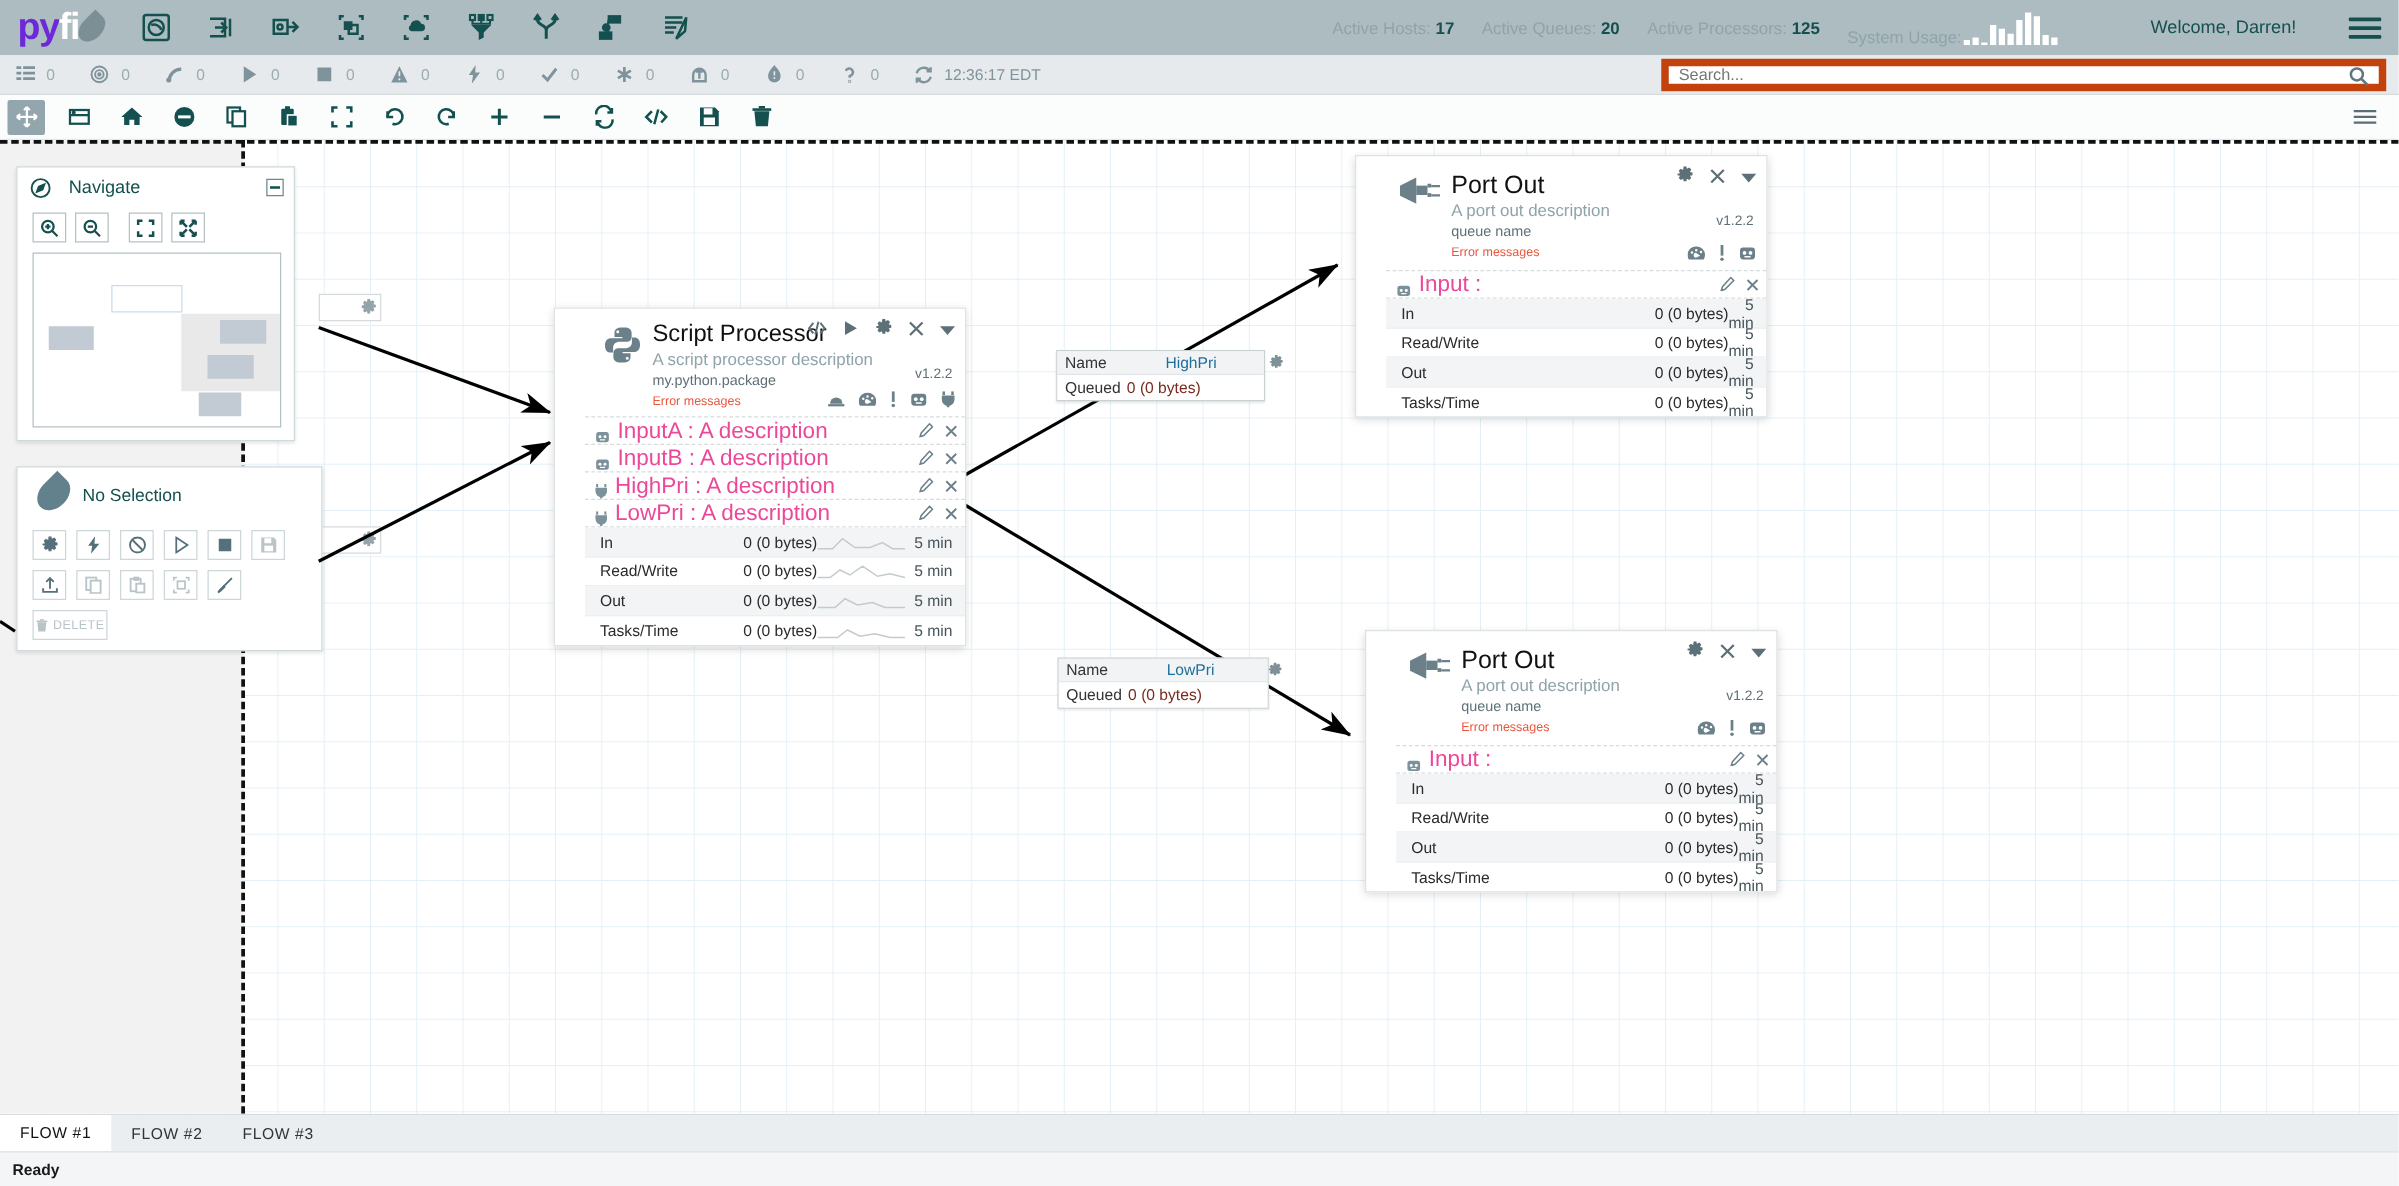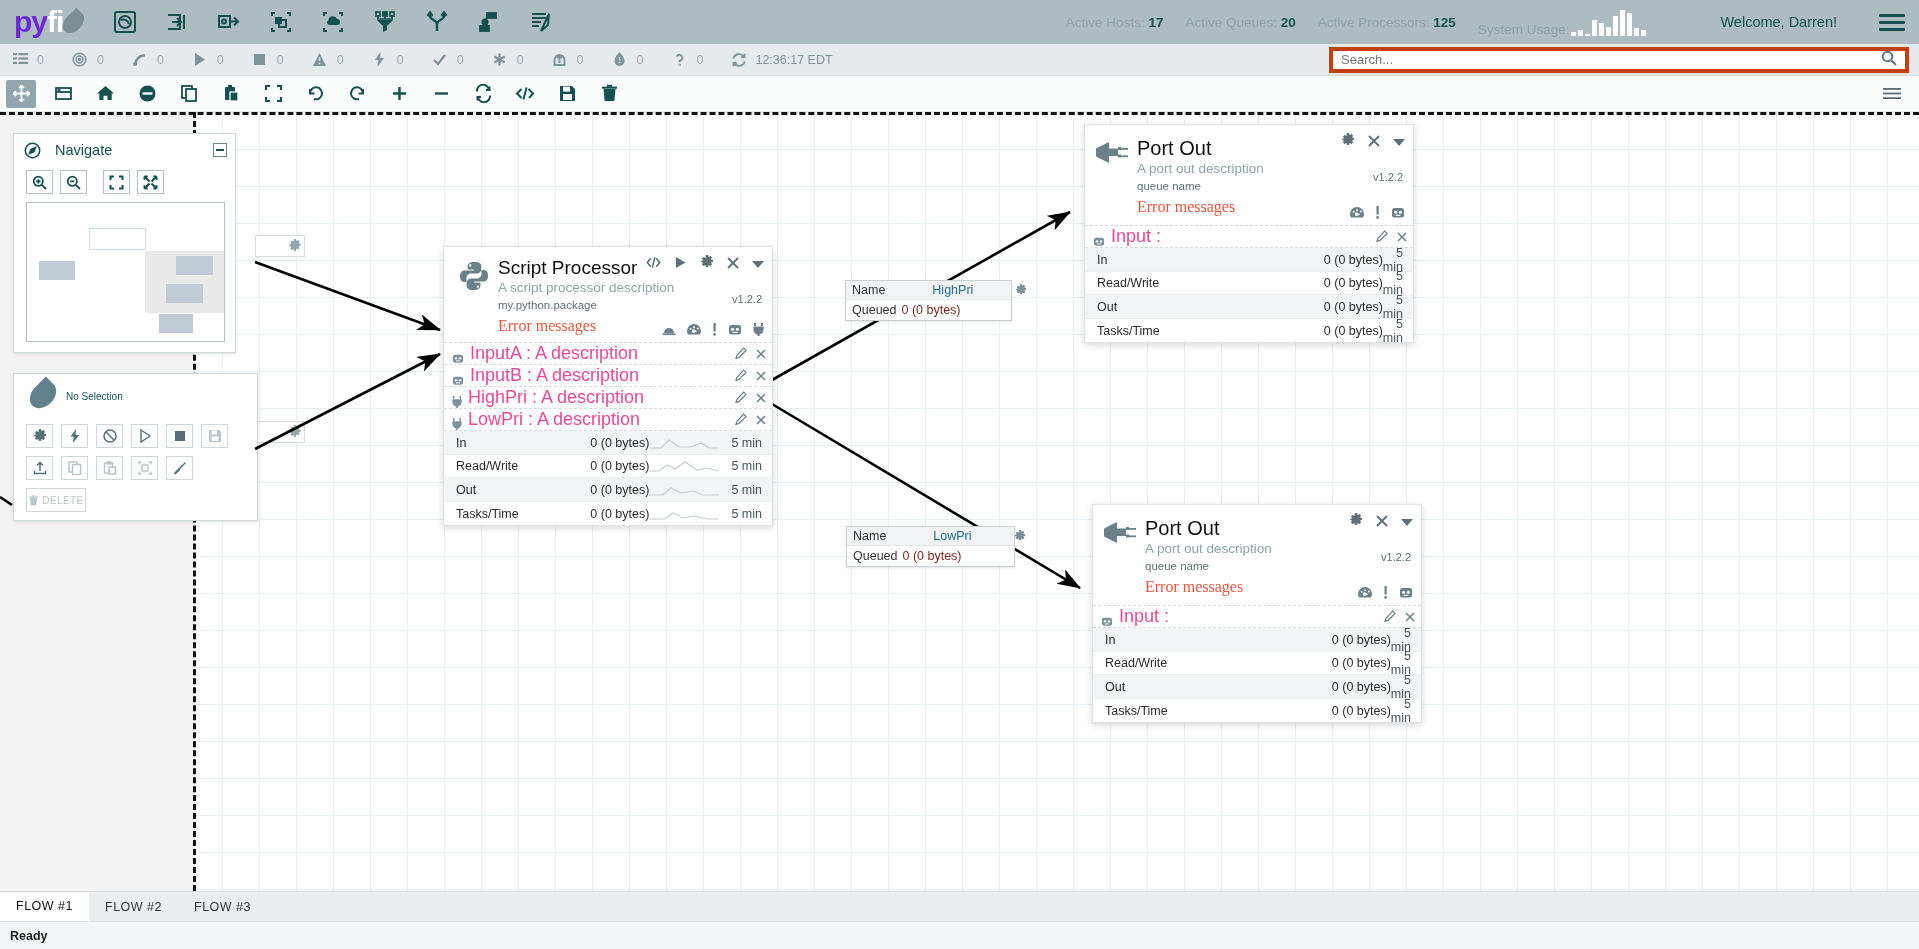--- a/index.html
+++ b/index.html
@@ -43,21 +43,21 @@
     height: 32px; background: #e6eaec; display: flex; align-items: center;
     padding: 0 10px; flex: none; border-bottom: 1px solid #d6dcde;
     position: relative; z-index: 35;
   }
   .cnt { display: flex; align-items: center; margin-right: 26px; color: #8c9fa6; }
   .cnt .gl { width: 20px; display: flex; justify-content: center; align-items: center; color: #7e939b; }
   .cnt .num { font-size: 12.5px; margin-left: 7px; color: #9aabb1; }
   .clocktxt { font-size: 12.5px; color: #7e939b; margin-left: 6px; }
   .searchbox {
     margin-left: auto; width: 580px; height: 26px; background: #fff;
-    border: 4px solid #c2410c; display: flex; align-items: center; padding: 0 8px;
+    border: 6px solid #c2410c; display: flex; padding: 0 8px;
   }
   .searchbox input {
     border: 0; outline: 0; flex: 1; font-size: 13px; color: #555;
     font-family: "Liberation Sans", sans-serif; background: transparent;
   }
   .searchbox .si { color: #5f7780; margin-left: 6px; }
 
   
   .graphbar {
     height: 36px; background: #fbfcfc; display: flex; align-items: center;
@@ -122,41 +122,41 @@
   .mm-region { position: absolute; background: #e9e9e9; }
   .mm-node { position: absolute; background: #c2cad4; }
   .mm-view { position: absolute; border: 1px solid #c9dcee; background: rgba(255,255,255,.6); }
 
   .sel-body { padding: 2px 0 8px 0; }
   .sel-row { display: flex; align-items: center; padding: 0 10px 2px 12px; }
   .sel-drop {
     width: 22px; height: 30px; background: #63818c; border-radius: 0 60% 60% 60%;
     transform: rotate(45deg); margin: 4px 12px 6px 6px;
   }
-  .sel-none { font-size: 10px; color: #14504f; }
+  .sel-none { font-size: 14px; color: #14504f; }
   .sel-tools { display: flex; flex-wrap: wrap; padding: 6px 12px 0 12px; gap: 8px; }
   .sel-tool {
     width: 27px; height: 24px; border: 1px solid #cdd6d9; background: #fff;
     display: flex; align-items: center; justify-content: center; color: #55707a;
   }
   .sel-tool.wide { width: 60px; font-size: 10px; letter-spacing: .4px; color: #93a3a8; gap: 3px; }
   .sel-tool.dis { color: #b9c4c8; }
 
   
   .node {
     position: absolute; background: #ffffff; border: 1px solid #dde2e4;
-    box-shadow: 0 2px 7px rgba(0,0,0,.16); z-index: 20;
+    box-shadow: 0 2px 7px rgba(0,0,0,.16); z-index: 20; padding-left: 24px;
   }
   .node-head { display: flex; padding: 10px 10px 4px 10px; position: relative; }
   .node-logo { width: 40px; display: flex; align-items: flex-start; justify-content: center; padding-top: 3px; }
   .node-meta { flex: 1; min-width: 0; padding-left: 4px; }
   .node-title { font-size: 19px; color: #111; line-height: 1.15; }
   .node-sub { font-size: 13.5px; color: #8fa3aa; line-height: 1.35; }
   .node-pkg { font-size: 11.5px; color: #5e7077; line-height: 1.5; }
-  .node-err { font-size: 16px; color: #e8573f; line-height: 1.5; font-family: Liberation Serif, serif; }
+  .node-err { font-size: 10px; color: #e8573f; line-height: 1.5; }
   .node-head-icons {
     position: absolute; right: 8px; top: 8px; display: flex; align-items: center; gap: 13px;
     color: #5e7077;
   }
   .node-ver { position: absolute; right: 10px; top: 46px; font-size: 11px; color: #5e7077; }
   .node-stat-icons {
     position: absolute; right: 8px; bottom: 2px; display: flex; align-items: center; gap: 11px;
     color: #6b8088;
   }
   .ports { border-top: 1px dashed #d5dcde; }

